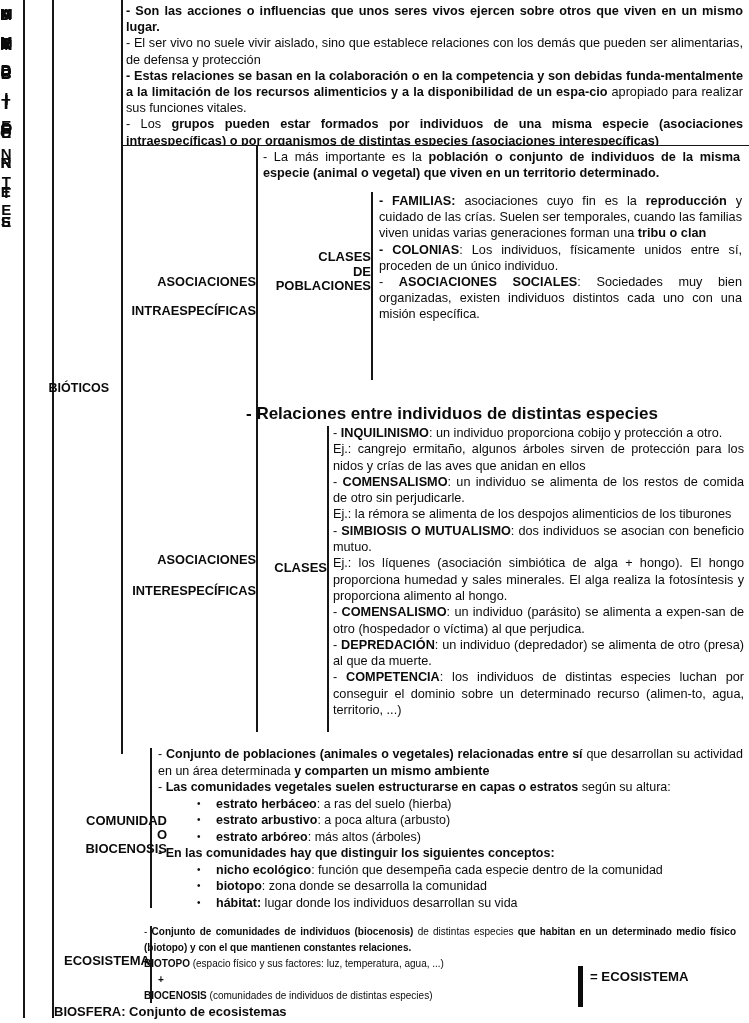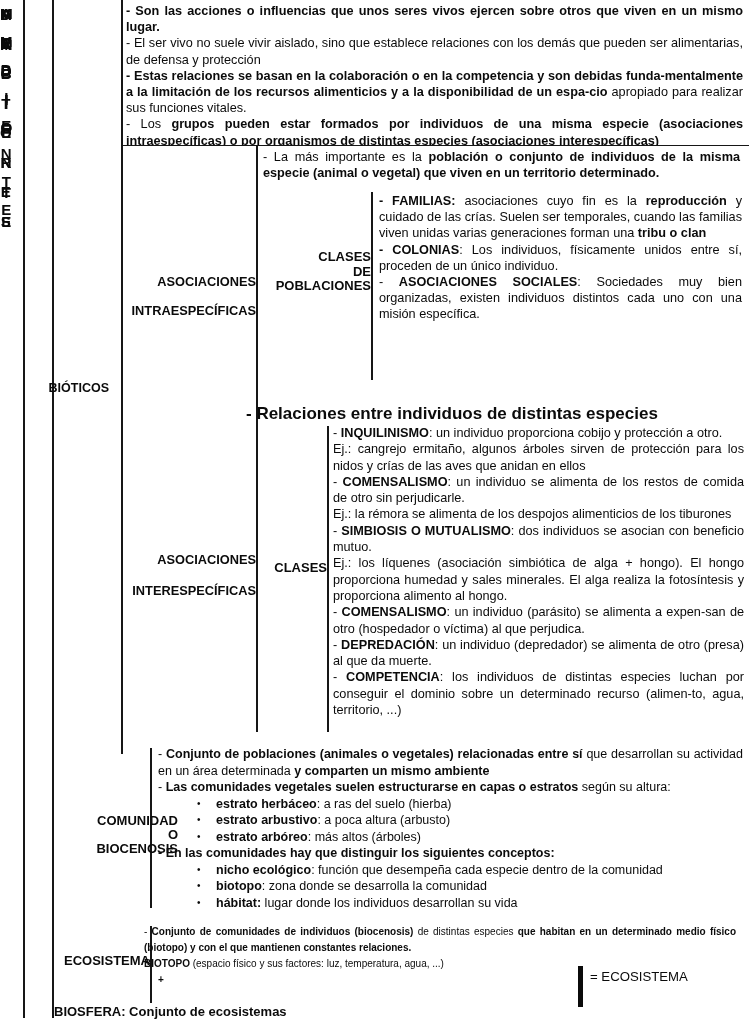--- a/index.html
+++ b/index.html
@@ -32,35 +32,35 @@
   .cell{position:absolute;font-size:12.7px;line-height:16.2px;}
   .cell p{margin:0;text-align:justify;}
   b{font-weight:bold;text-align:right;}
   
   .label{position:absolute;font-weight:bold;font-size:13px;text-align:right;line-height:15px;}
   #bioticos-label{left:41px;top:381px;width:68px;font-size:12.5px;}
   #asoc-intra-label{left:123px;top:267px;width:133px;line-height:29px;font-size:12.8px;}
   #clases-pobl-label{left:257px;top:250px;width:114px;line-height:14.6px;}
   #asoc-inter-label{left:123px;top:545px;width:133px;line-height:30.5px;font-size:12.8px;}
   #clases-inter-label{left:257px;top:560px;width:70px;}
-  #comunidad-label{left:53px;top:814px;width:97px;line-height:14.2px;padding-left:28px;}
+  #comunidad-label{left:42px;top:814px;width:97px;line-height:14.2px;padding-left:28px;}
   #ecosistema-label{left:53px;top:953px;width:97px;}
   
   #intro-cell{left:126px;top:3px;width:617px;height:142px;overflow:hidden;}
   #poblacion-intro{left:263px;top:149px;width:477px;}
   #familias-cell{left:379px;top:193px;width:363px;}
   #relaciones-heading{position:absolute;left:246px;top:404px;width:480px;font-weight:bold;font-size:17px;}
   #inter-cell{left:333px;top:425px;width:411px;line-height:16.3px;}
   #comunidad-cell{left:158px;top:746px;width:585px;font-size:12.5px;line-height:16.5px;}
   #ecosistema-cell{left:144px;top:924px;width:592px;font-size:10px;line-height:16.1px;}
   .cell p.bullet-item{padding-left:58px;position:relative;text-align:left;}
   .cell p.bullet-item .bullet{position:absolute;left:39px;top:0;font-size:10px;}
   .cell p.plus-indent{padding-left:14px;text-align:left;}
   #eq-bar{position:absolute;left:578px;top:966px;width:5px;height:41px;background:#0b0b0b;}
-  #eq-text{position:absolute;left:590px;top:969px;font-weight:normal;font-size:13.2px;}
+  #eq-text{position:absolute;left:590px;top:969px;font-weight:bold;font-size:13.2px;}
   #biosfera-line{left:54px;top:1004px;width:620px;font-size:13px;}
   #biosfera-line p{text-align:left;}
 </style>
 </head>
 <body>
 
 <div id="canvas">
 
   <div class="vword" id="rail1-medio">
       <div>M</div>
@@ -178,20 +178,21 @@
       <p class="bullet-item"><span class="bullet">•</span><b>estrato arbóreo</b><span>: más altos (árboles)</span></p>
       <p><b>- En las comunidades hay que distinguir los siguientes conceptos:</b></p>
       <p class="bullet-item"><span class="bullet">•</span><b>nicho ecológico</b><span>: función que desempeña cada especie dentro de la comunidad</span></p>
       <p class="bullet-item"><span class="bullet">•</span><b>biotopo</b><span>: zona donde se desarrolla la comunidad</span></p>
       <p class="bullet-item"><span class="bullet">•</span><b>hábitat:</b><span> lugar donde los individuos desarrollan su vida</span></p>
     </div>
   <div class="cell" id="ecosistema-cell">
       <p><span>- </span><b>Conjunto de comunidades de individuos (biocenosis) </b><span>de distintas especies </span><b>que habitan en un determinado medio físico (biotopo) y con el que mantienen constantes relaciones.</b></p>
       <p><b>BIOTOPO </b><span>(espacio físico y sus factores: luz, temperatura, agua, ...)</span></p>
       <p class="plus-indent"><b>+</b></p>
+      <p><b>BIOCENOSIS </b><span>(comunidades de individuos de distintas especies)</span></p>
     </div>
 
   <div id="eq-bar"></div>
   <div id="eq-text">= ECOSISTEMA</div>
 
   <div class="cell" id="biosfera-line">
       <p><b>BIOSFERA: Conjunto de ecosistemas</b></p>
     </div>
 
 </div>

